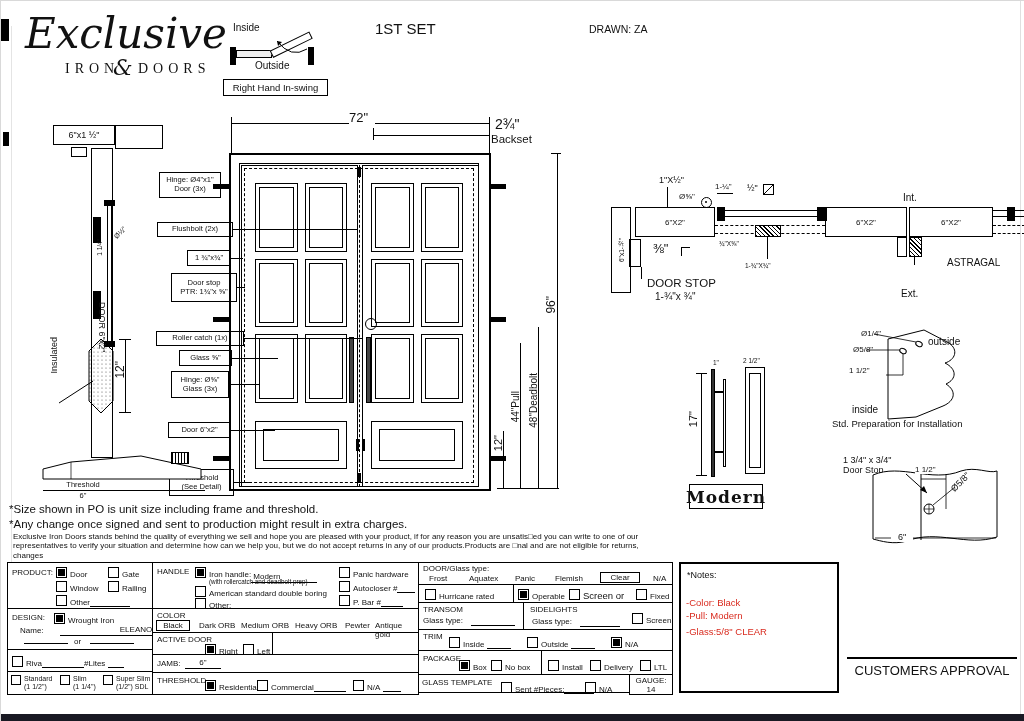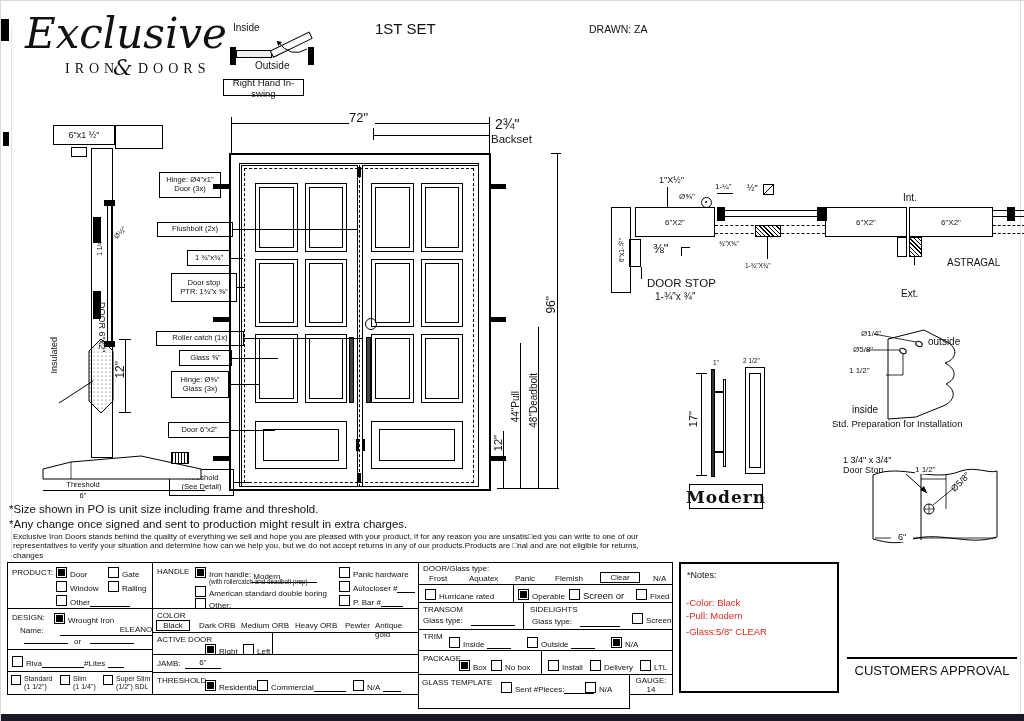--- a/index.html
+++ b/index.html
@@ -46,21 +46,21 @@
   <div class="a" style="left:232px;top:21px;font-size:10px">Inside</div>
   <div class="a k" style="left:229px;top:46px;width:6px;height:18px"></div>
   <div class="a b" style="left:235px;top:49px;width:36px;height:8px;background:#eee"></div>
   <div class="a k" style="left:307px;top:46px;width:6px;height:18px"></div>
   <div class="a b" style="left:266px;top:30px;width:44px;height:8px;transform:rotate(-26deg);transform-origin:100% 50%;background:#fff"></div>
   <svg class="a" style="left:272px;top:38px" width="40" height="24" viewBox="0 0 40 24">
     <path d="M4 2 Q 18 20 34 10" fill="none" stroke="#000" stroke-width="1"></path>
     <polygon points="4,2 9,3 5,7" fill="#000"></polygon>
   </svg>
   <div class="a" style="left:254px;top:59px;font-size:10px">Outside</div>
-  <div class="a b ctr" style="left:222px;top:78px;width:81px;height:17px;font-size:9.5px">Right Hand In-swing</div>
+  <div class="a b ctr" style="left:222px;top:78px;width:105px;height:17px;font-size:9.5px">Right Hand In-swing</div>
 
   <div class="a" style="left:374px;top:19px;font-size:15px">1ST SET</div>
   <div class="a" style="left:588px;top:22px;font-size:10.5px">DRAWN: ZA</div>
 
 
   <div class="a" style="left:228px;top:152px;width:262px;height:338px;border:2px solid #000;box-sizing:border-box"></div>
   <div class="a b" style="left:238px;top:162px;width:240px;height:324px"></div>
   <div class="a" style="left:243px;top:167px;width:230px;height:315px;border:1px dashed #000;box-sizing:border-box"></div>
   <div class="a b" style="left:240px;top:164px;width:117px;height:322px"></div>
   <div class="a b" style="left:361px;top:164px;width:117px;height:322px"></div>
@@ -406,21 +406,21 @@
   <div class="cell" style="left:417px;top:649px;width:124px;height:25px">
     <span class="a" style="left:4px;top:3px">PACKAGE</span>
     <span class="a" style="left:40px;top:9px"><span class="cb checked"></span><span>Box</span></span>
     <span class="a" style="left:72px;top:9px"><span class="cb"></span><span>No box</span></span>
   </div>
   <div class="cell" style="left:540px;top:649px;width:132px;height:25px">
     <span class="a" style="left:6px;top:9px"><span class="cb"></span><span>Install</span></span>
     <span class="a" style="left:48px;top:9px"><span class="cb"></span><span>Delivery</span></span>
     <span class="a" style="left:98px;top:9px"><span class="cb"></span><span>LTL</span></span>
   </div>
-  <div class="cell" style="left:417px;top:673px;width:212px;height:35px">
+  <div class="cell" style="left:417px;top:673px;width:212px;height:19px">
     <span class="a" style="left:3px;top:3px">GLASS TEMPLATE</span>
     <span class="a" style="left:82px;top:7px"><span class="cb"></span><span>Sent #Pieces:</span><span class="u" style="width:30px"></span></span>
     <span class="a" style="left:166px;top:7px"><span class="cb"></span><span>N/A</span></span>
   </div>
   <div class="cell ctr" style="left:628px;top:673px;width:44px;height:21px">
       <span>GAUGE: 14</span>
     </div>
 
   <div class="a" style="left:678px;top:561px;width:160px;height:131px;border:2px solid #000;box-sizing:border-box;font-size:9px">
     <div style="position:absolute;left:6px;top:6px">*Notes:</div>

